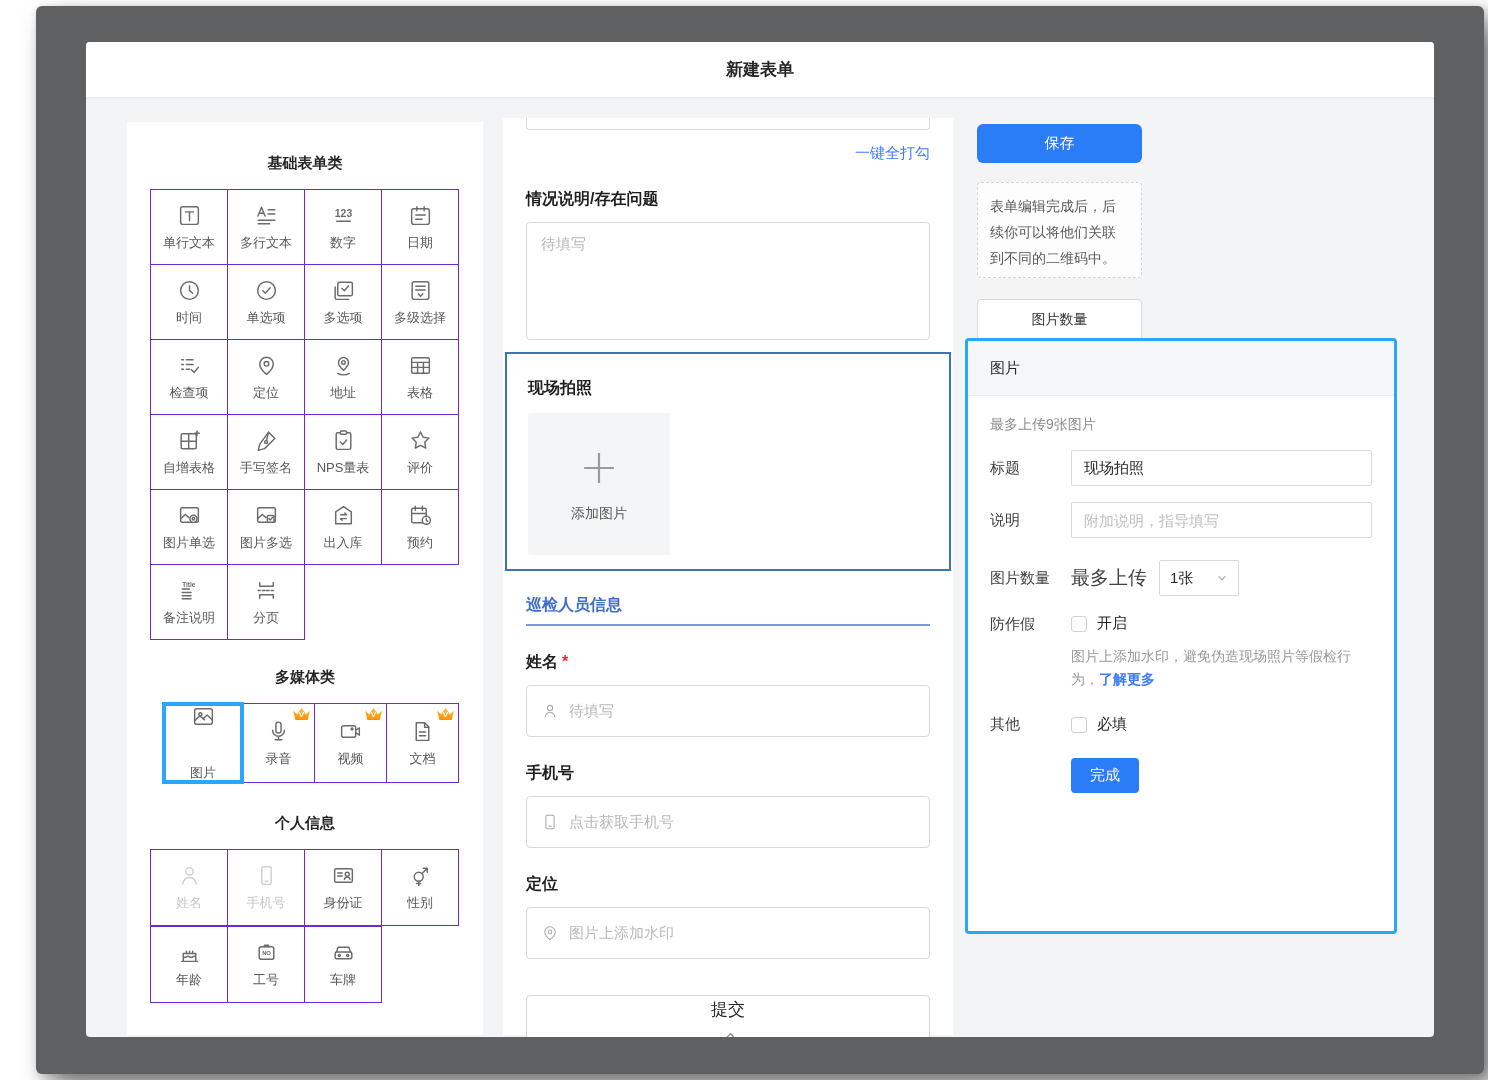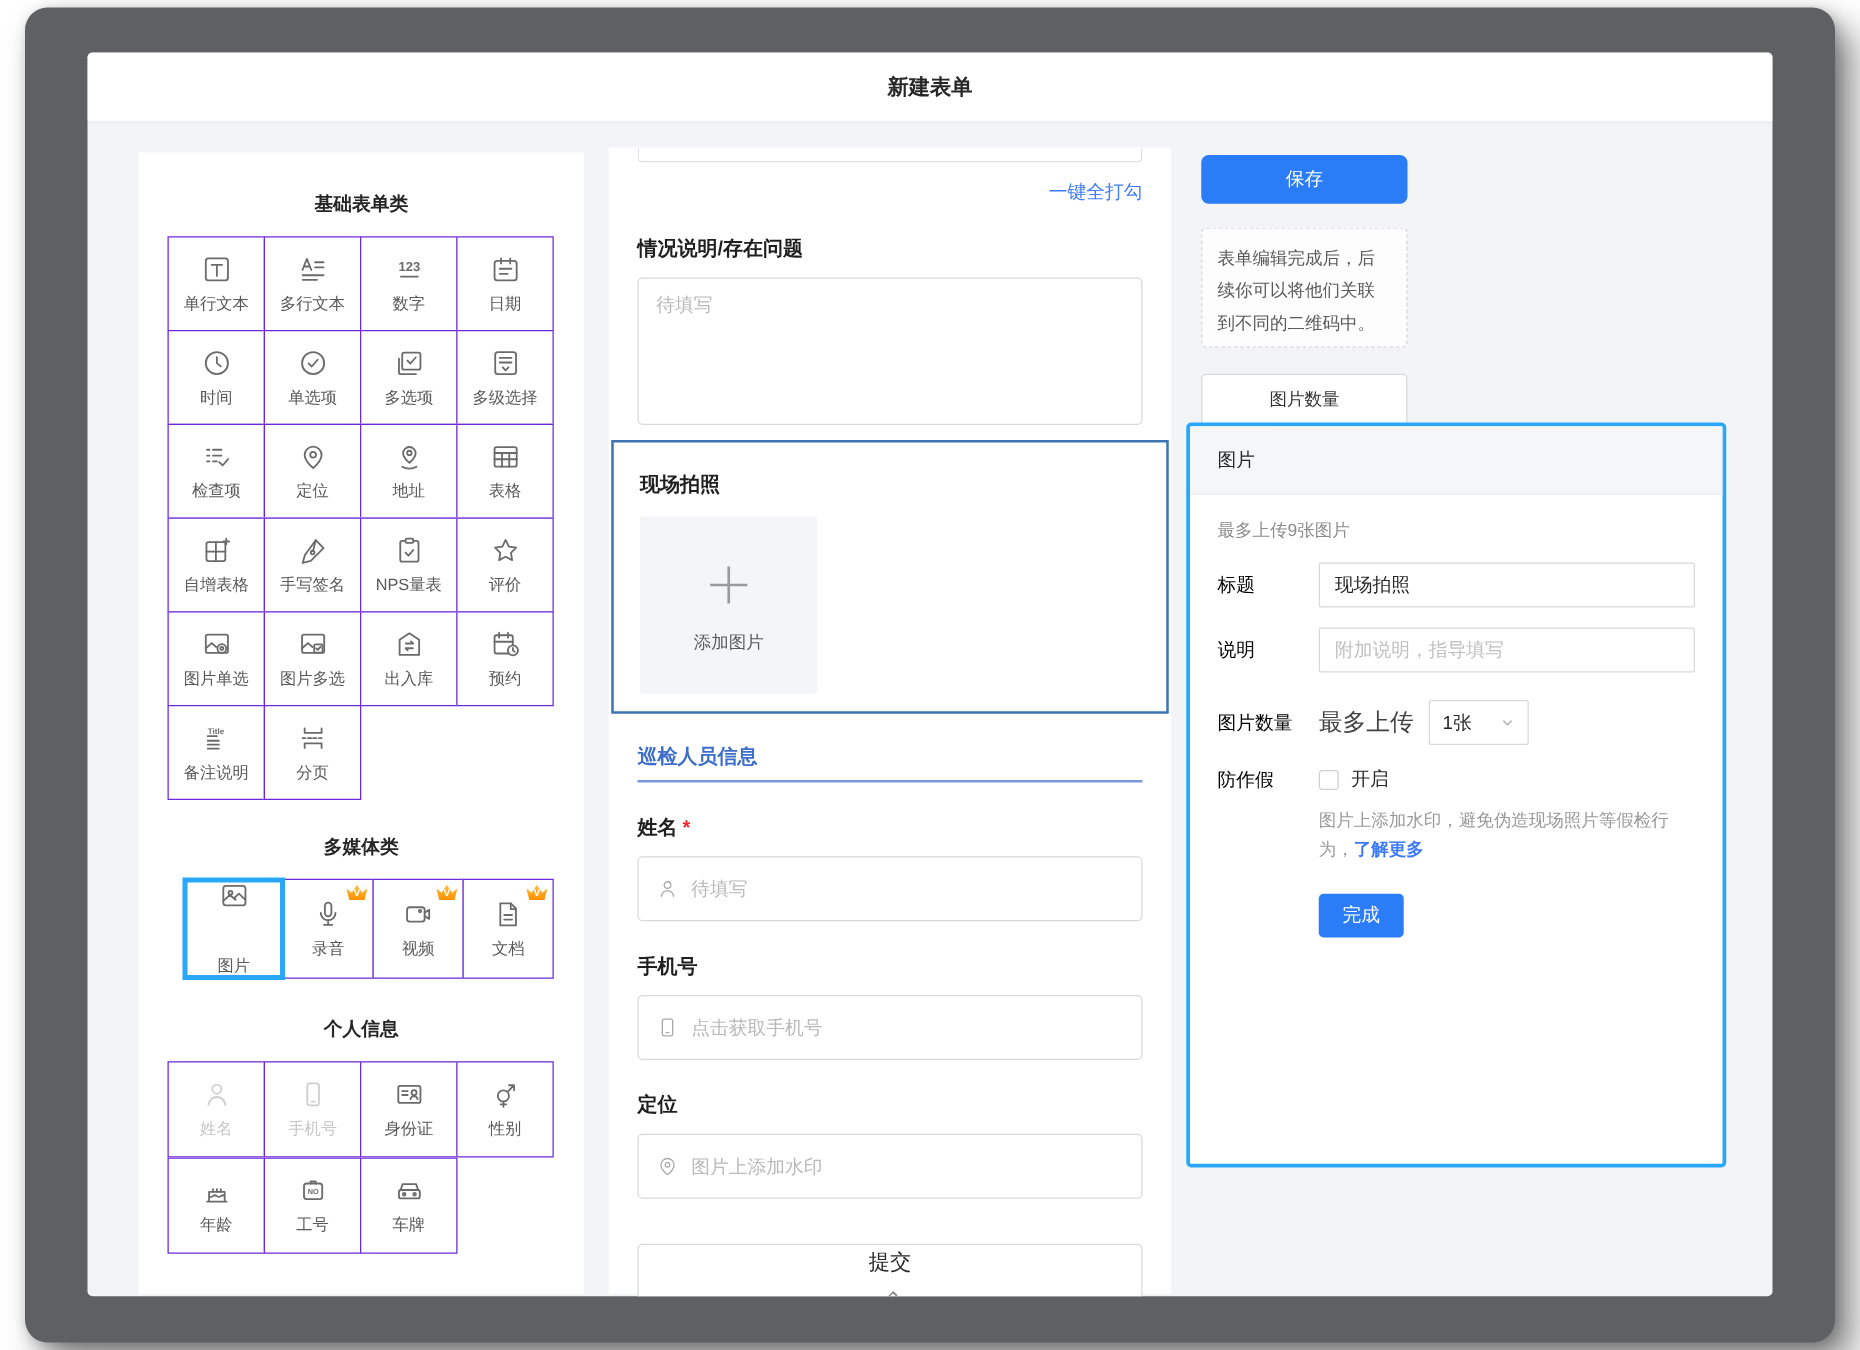--- a/index.html
+++ b/index.html
@@ -1,20 +1,20 @@
 <!DOCTYPE html>
 <html><head>
 <meta charset="utf-8">
 <style>
   html,body{margin:0;padding:0;width:1488px;height:1080px;background:#fff;overflow:hidden;
     font-family:"Liberation Sans","DejaVu Sans",sans-serif;}
   *{box-sizing:border-box;}
   
-  .frame{position:absolute;left:20px;top:6px;width:1448px;height:1068px;background:#5f6062;
-    border-radius:18px;box-shadow:14px 16px 28px rgba(15,15,15,.5), 2px 2px 10px rgba(0,0,0,.2);}
+  .frame{position:absolute;left:36px;top:6px;width:1448px;height:1068px;background:#5f6062;
+    border-radius:6px;box-shadow:14px 16px 28px rgba(15,15,15,.5), 2px 2px 10px rgba(0,0,0,.2);}
   .content{position:absolute;left:50px;top:36px;right:50px;bottom:37px;background:#f3f4f6;
     border-radius:4px;overflow:hidden;}
   
   .hd{height:55px;background:#fff;display:flex;align-items:center;justify-content:center;
     box-shadow:0 1px 3px rgba(0,0,0,.05);position:relative;z-index:3;}
   .hd-title{font-size:17px;font-weight:700;color:#262626;}
   
   .sidecard{position:absolute;left:41px;top:80px;width:356px;height:913px;background:#fff;}
   .gtitle{text-align:center;font-size:15px;font-weight:600;color:#262626;}
   .gtitle.first{padding-top:32px;}
@@ -64,21 +64,21 @@
     border-radius:4px;background:#fdfdfd;padding:10px 12px;font-size:14px;color:#595959;line-height:26px;}
   .tplbtn{position:absolute;left:891px;top:257px;width:165px;height:42px;background:#fff;
     border:1px solid #d9d9d9;border-radius:4px;font-size:14px;color:#333;cursor:pointer;}
   
   .panel{position:absolute;left:879px;top:296px;width:432px;height:596px;background:#fff;
     border:3px solid #2aa7fb;border-radius:4px;overflow:hidden;z-index:4;}
   .phead{height:55px;background:#f5f6f7;border-bottom:1px solid #ebedef;display:flex;align-items:center;
     padding-left:22px;font-size:15px;color:#262626;}
   .pnote{margin:20px 0 0 22px;font-size:14px;color:#8c8c8c;}
   .prow{display:flex;align-items:center;margin:16px 22px 0;}
-  .prow .plab{flex:0 0 81px;font-size:15px;color:#000000;}
+  .prow .plab{flex:0 0 81px;font-size:15px;color:#404040;}
   .prow.tp{align-items:flex-start;}
   .txt{flex:1;height:36px;border:1px solid #d9d9d9;border-radius:2px;padding:0 12px;font-size:15px;
     color:#262626;outline:none;font-family:inherit;}
   .txt::placeholder{color:#bfbfbf;}
   .opts{display:flex;flex-direction:column;gap:13px;}
   .orow{display:flex;align-items:center;gap:10px;cursor:pointer;font-size:15px;color:#262626;}
   .radio{width:16px;height:16px;border:1px solid #cfcfcf;border-radius:50%;background:#fff;position:relative;flex:0 0 16px;}
   .radio.on{background:#2b7cf7;border-color:#2b7cf7;}
   .radio.on::after{content:"";position:absolute;left:5px;top:5px;width:6px;height:6px;border-radius:50%;background:#fff;}
   .cbx{width:16px;height:16px;border:1px solid #d0d0d0;border-radius:3px;background:#fff;flex:0 0 16px;cursor:pointer;}
@@ -457,18 +457,25 @@
         <div class="orow">
           <span class="cbx"></span>
           <span>开启</span>
         </div>
         <div class="helper">
           <span>图片上添加水印，避免伪造现场照片等假检行为，</span><a>了解更多</a>
         </div>
       </div>
     </div>
 
+    <div class="prow" style="margin-top:24px;">
+      <span class="plab">其他</span>
+      <div class="orow">
+        <span class="cbx"></span>
+        <span>必填</span>
+      </div>
+    </div>
 
     <button class="donebtn">完成</button>
   </div>
 
  </div>
 </div>
 
 </body></html>

